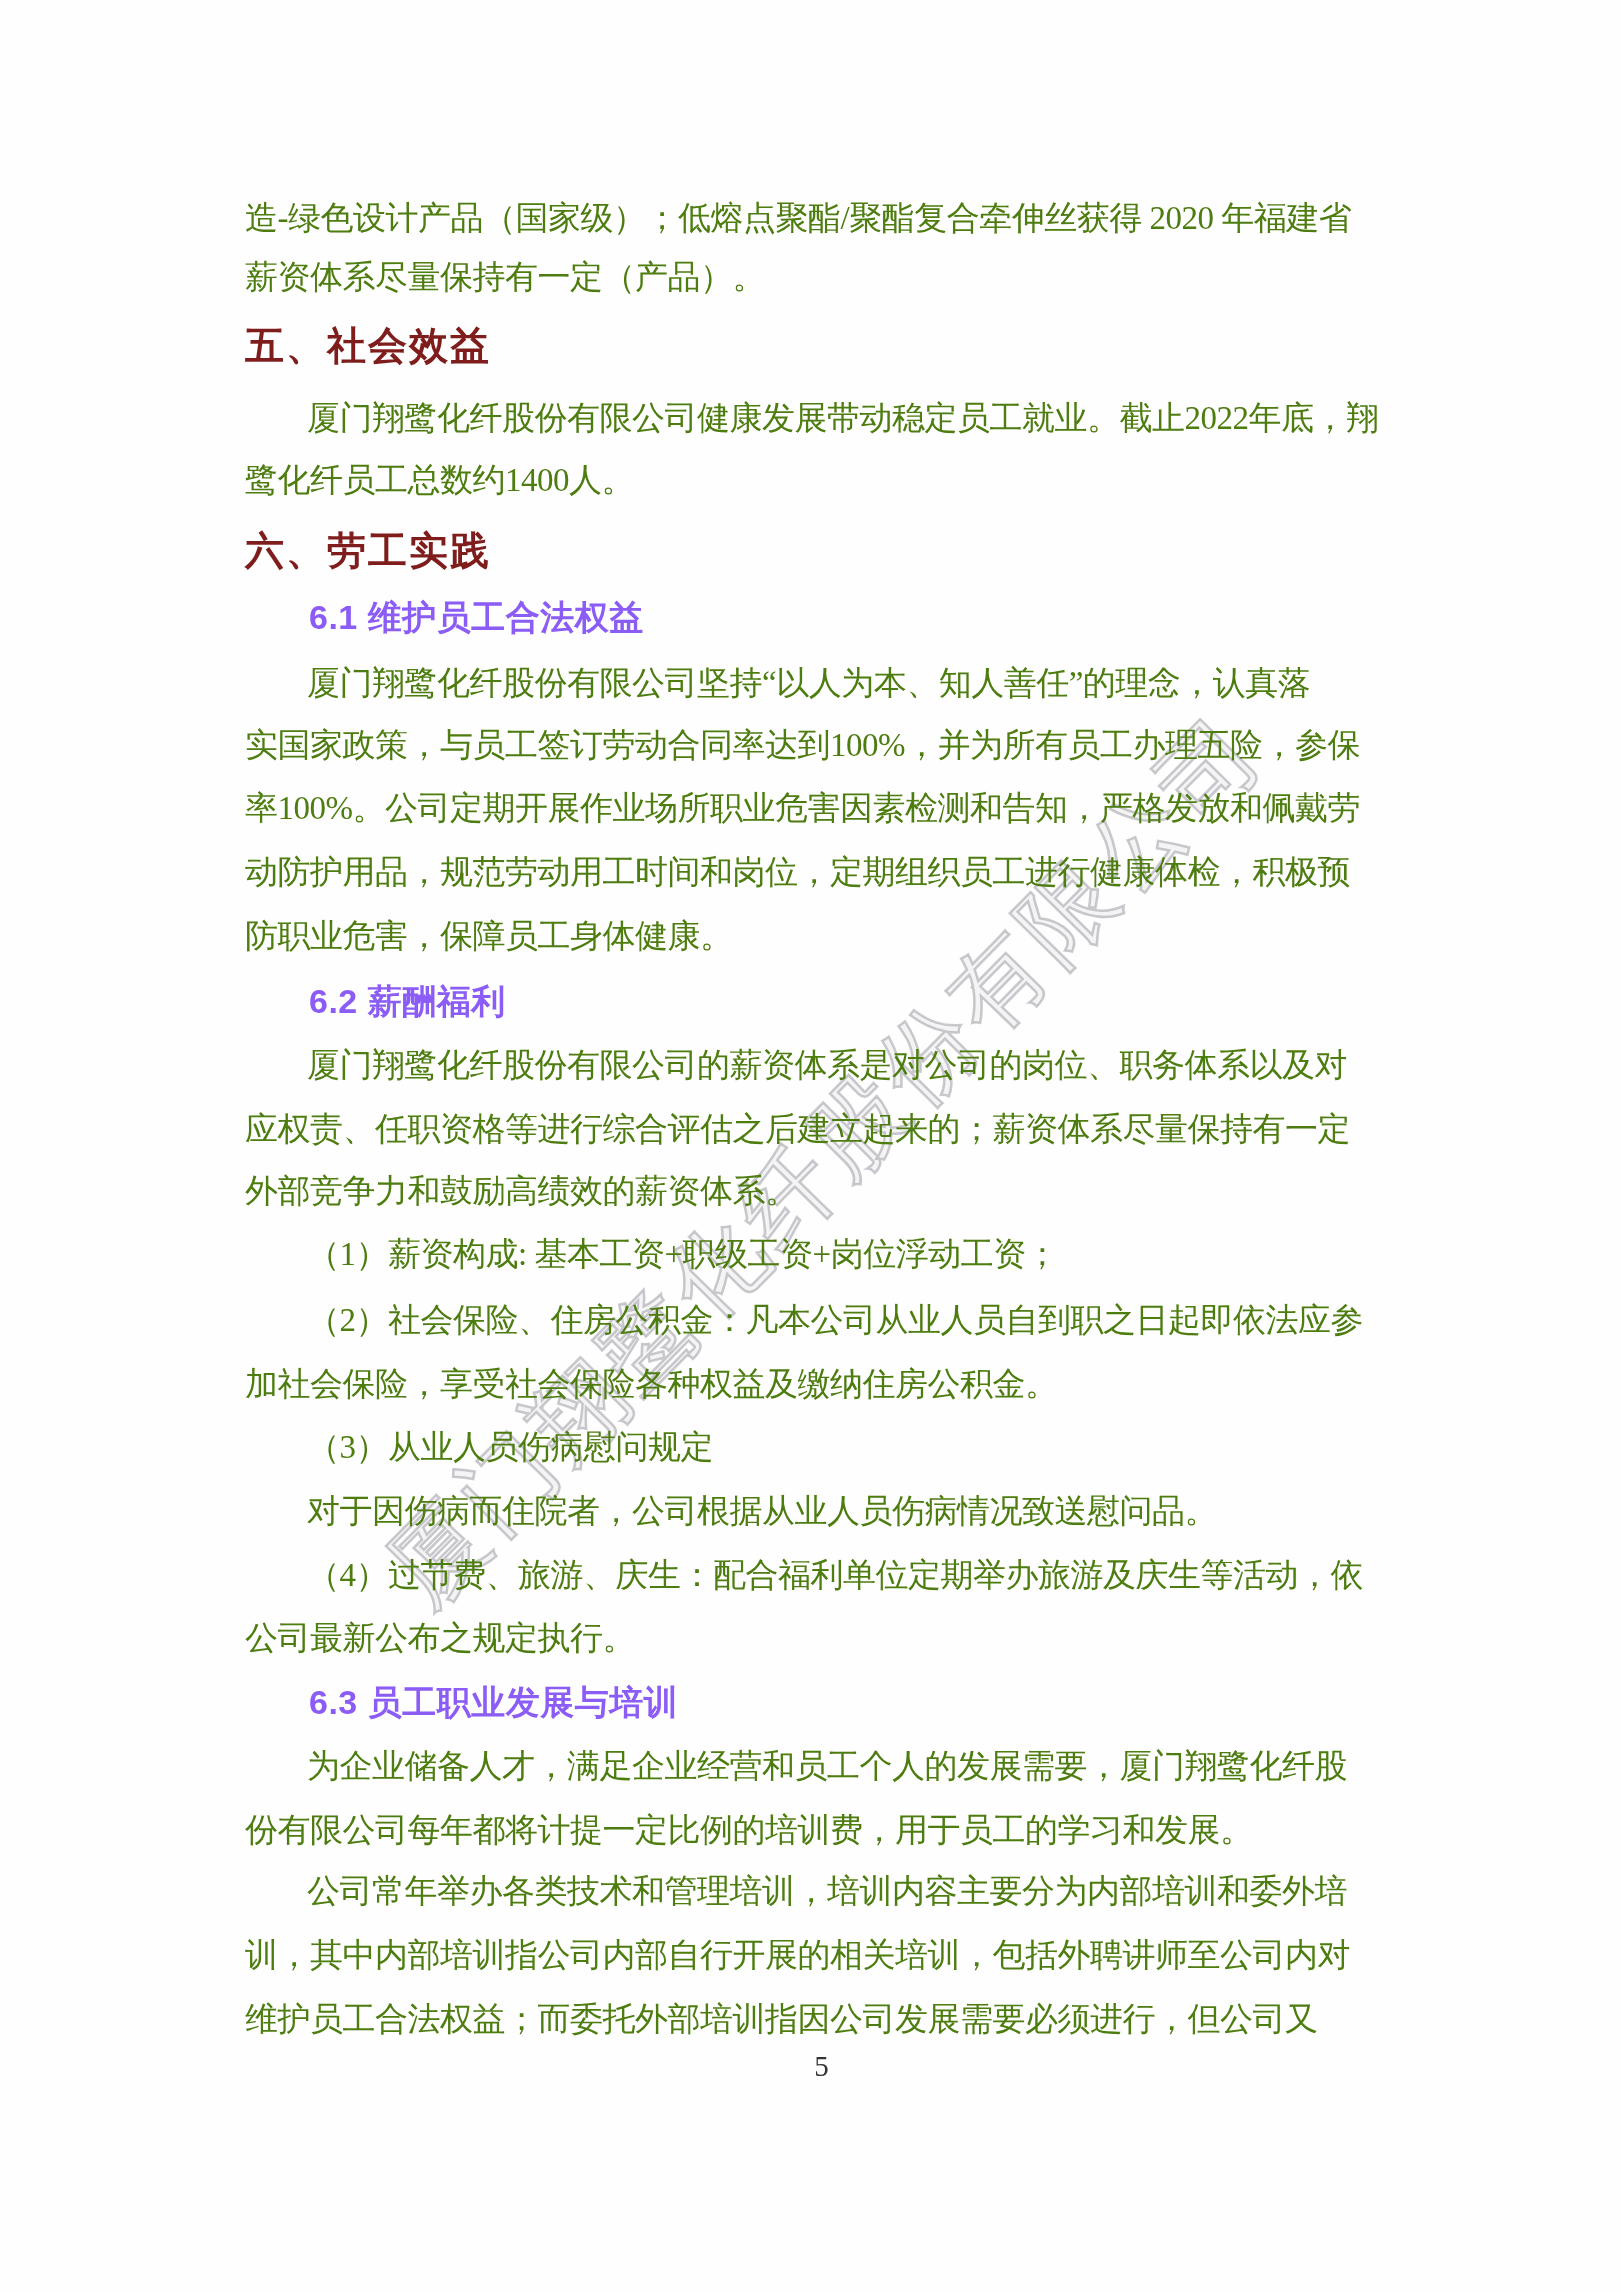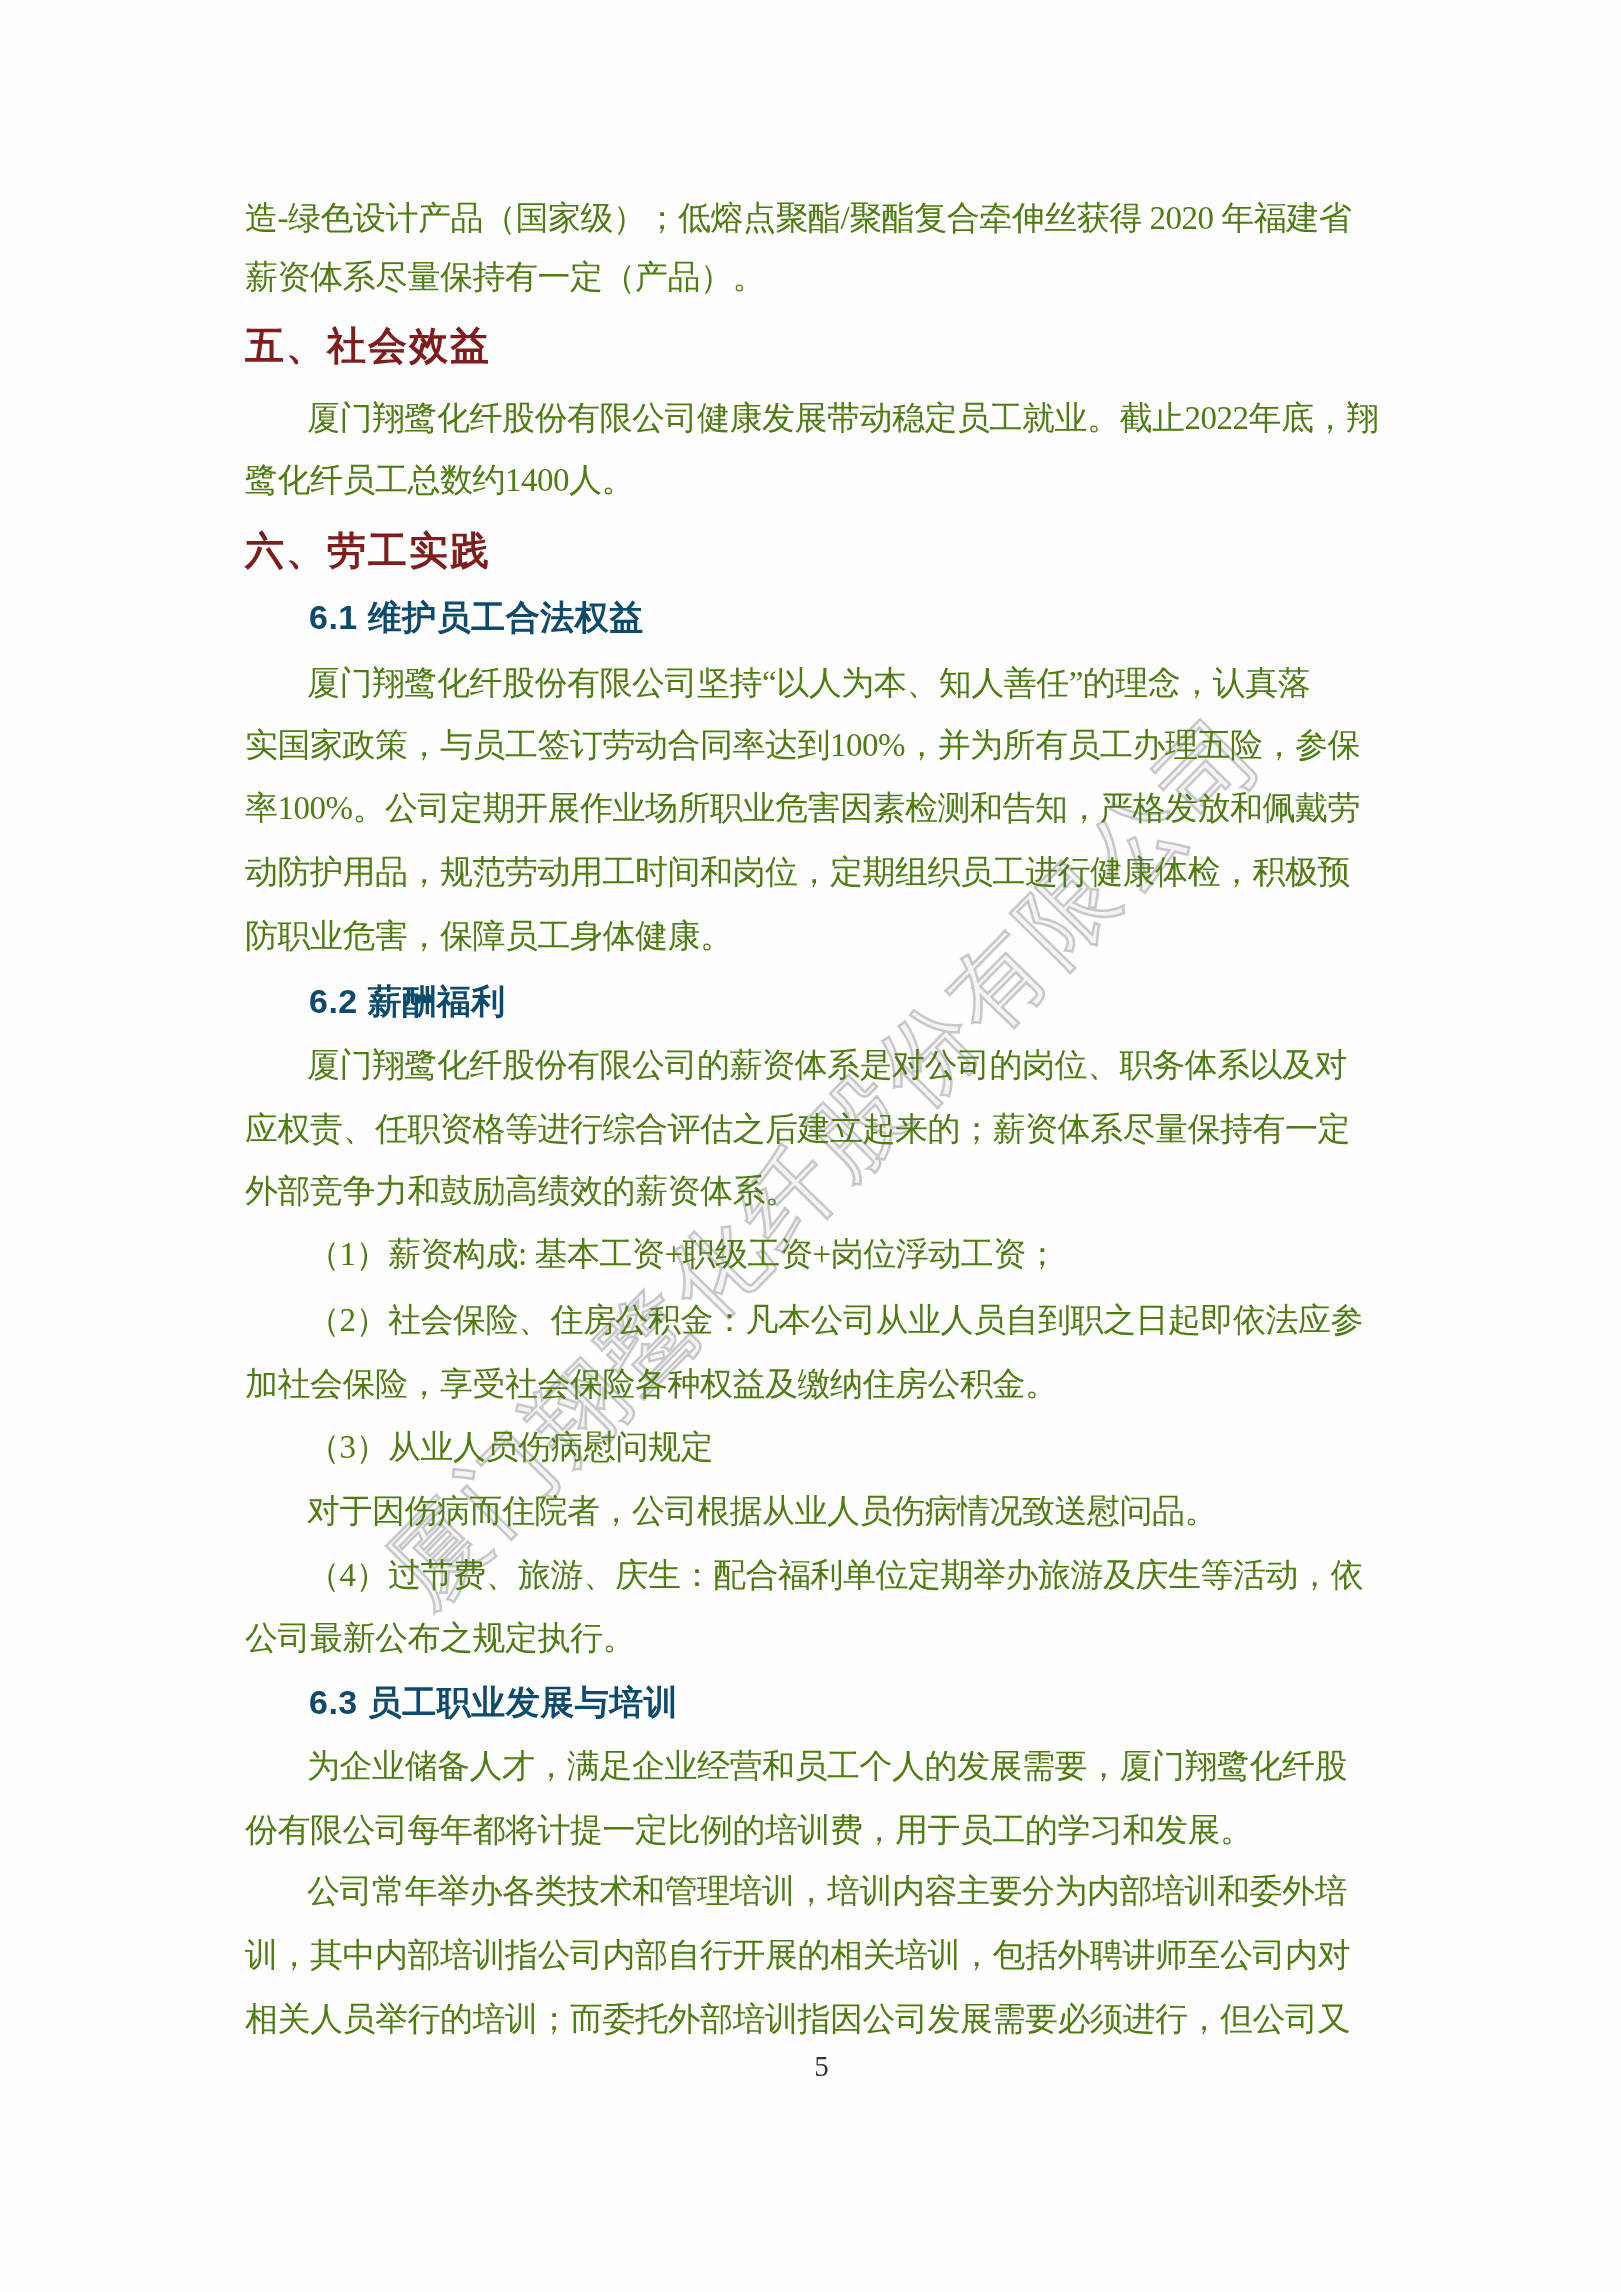--- a/index.html
+++ b/index.html
@@ -33,21 +33,21 @@
     font-size: 39px;
     letter-spacing: 2px;
     color: #7f1d1d;
   }
   .line.h2 {
     left: 309px;
     font-family: "Liberation Sans", "DejaVu Sans", sans-serif;
     font-weight: 700;
     font-size: 34px;
     letter-spacing: 0.5px;
-    color: #0c4a6e;
+    color: #8b5cf6;
   }
   .page-number {
     position: absolute;
     left: 245px;
     width: 1153px;
     top: 2045px;
     height: 43px;
     line-height: 43px;
     text-align: center;
     font-size: 29px;
@@ -97,18 +97,18 @@
   <div class="line" style="top:1353px">加社会保险，享受社会保险各种权益及缴纳住房公积金。</div>
   <div class="line indent" style="top:1416px">（3）从业人员伤病慰问规定</div>
   <div class="line indent" style="top:1480px">对于因伤病而住院者，公司根据从业人员伤病情况致送慰问品。</div>
   <div class="line indent" style="top:1544px">（4）过节费、旅游、庆生：配合福利单位定期举办旅游及庆生等活动，依</div>
   <div class="line" style="top:1607px">公司最新公布之规定执行。</div>
   <div class="line h2" style="top:1671px">6.3 员工职业发展与培训</div>
   <div class="line indent" style="top:1735px">为企业储备人才，满足企业经营和员工个人的发展需要，厦门翔鹭化纤股</div>
   <div class="line" style="top:1799px">份有限公司每年都将计提一定比例的培训费，用于员工的学习和发展。</div>
   <div class="line indent" style="top:1860px">公司常年举办各类技术和管理培训，培训内容主要分为内部培训和委外培</div>
   <div class="line" style="top:1924px">训，其中内部培训指公司内部自行开展的相关培训，包括外聘讲师至公司内对</div>
-  <div class="line" style="top:1988px">相关人员举行的培训；而委托外部培训指因公司发展需要必须进行，但公司又</div>
+  <div class="line" style="top:1988px">维护员工合法权益；而委托外部培训指因公司发展需要必须进行，但公司又</div>
 
   <div class="page-number">5</div>
 
 </div>
 
 
 </body></html>

